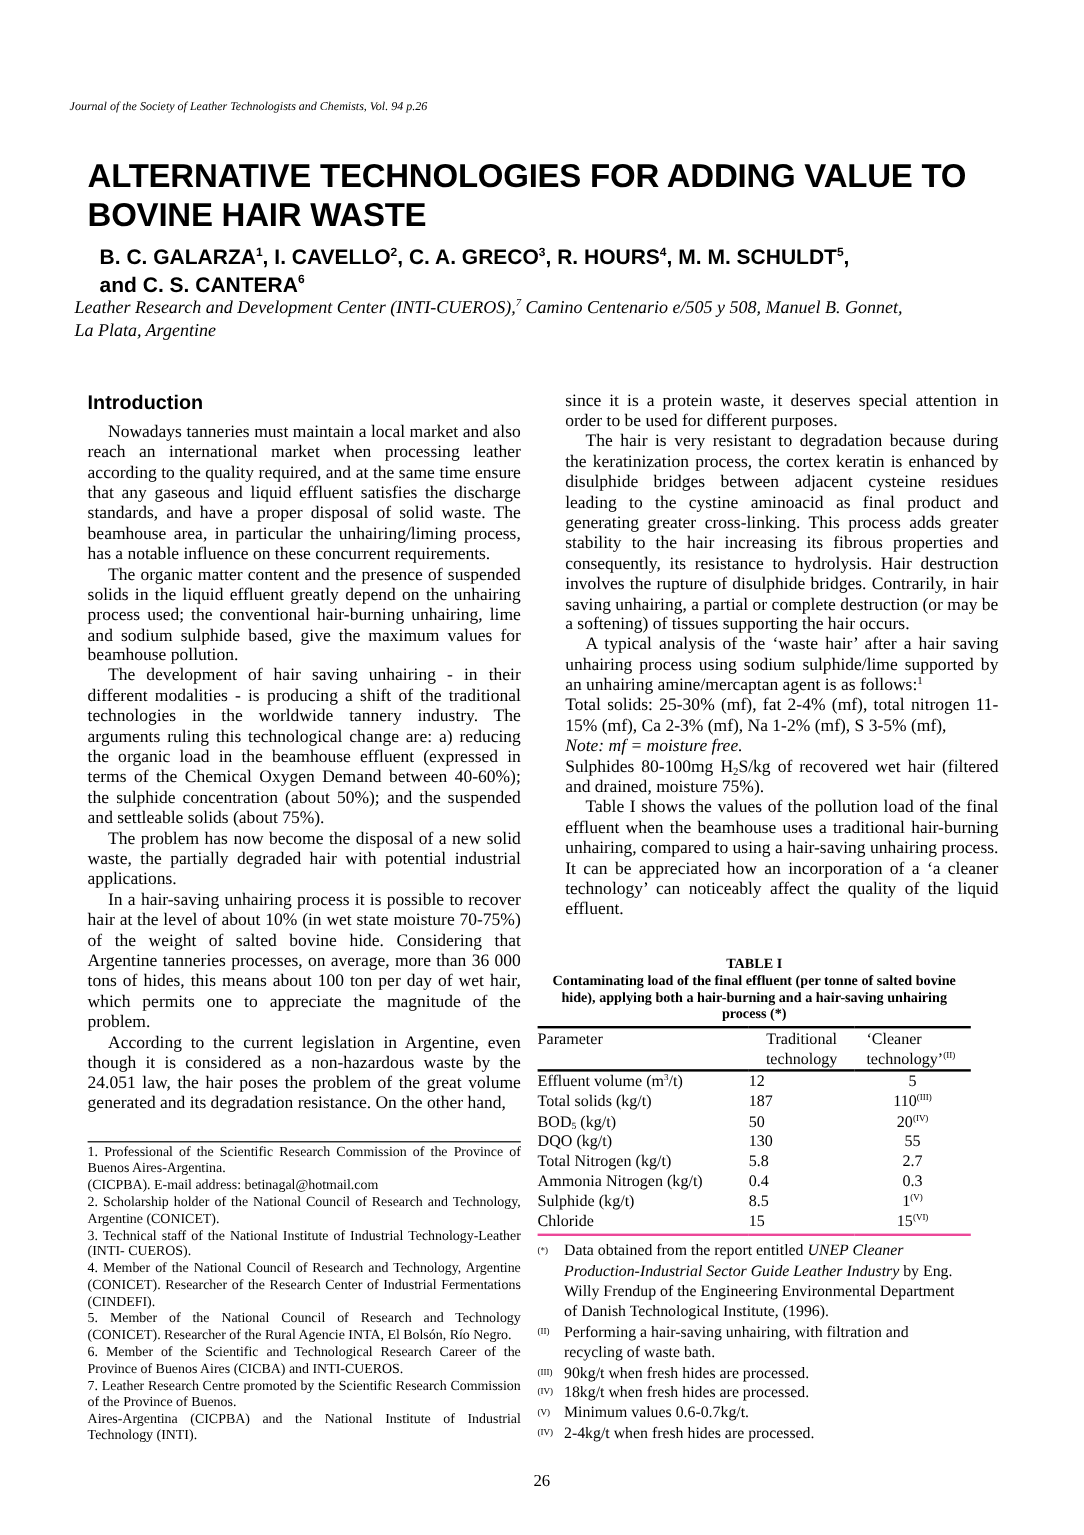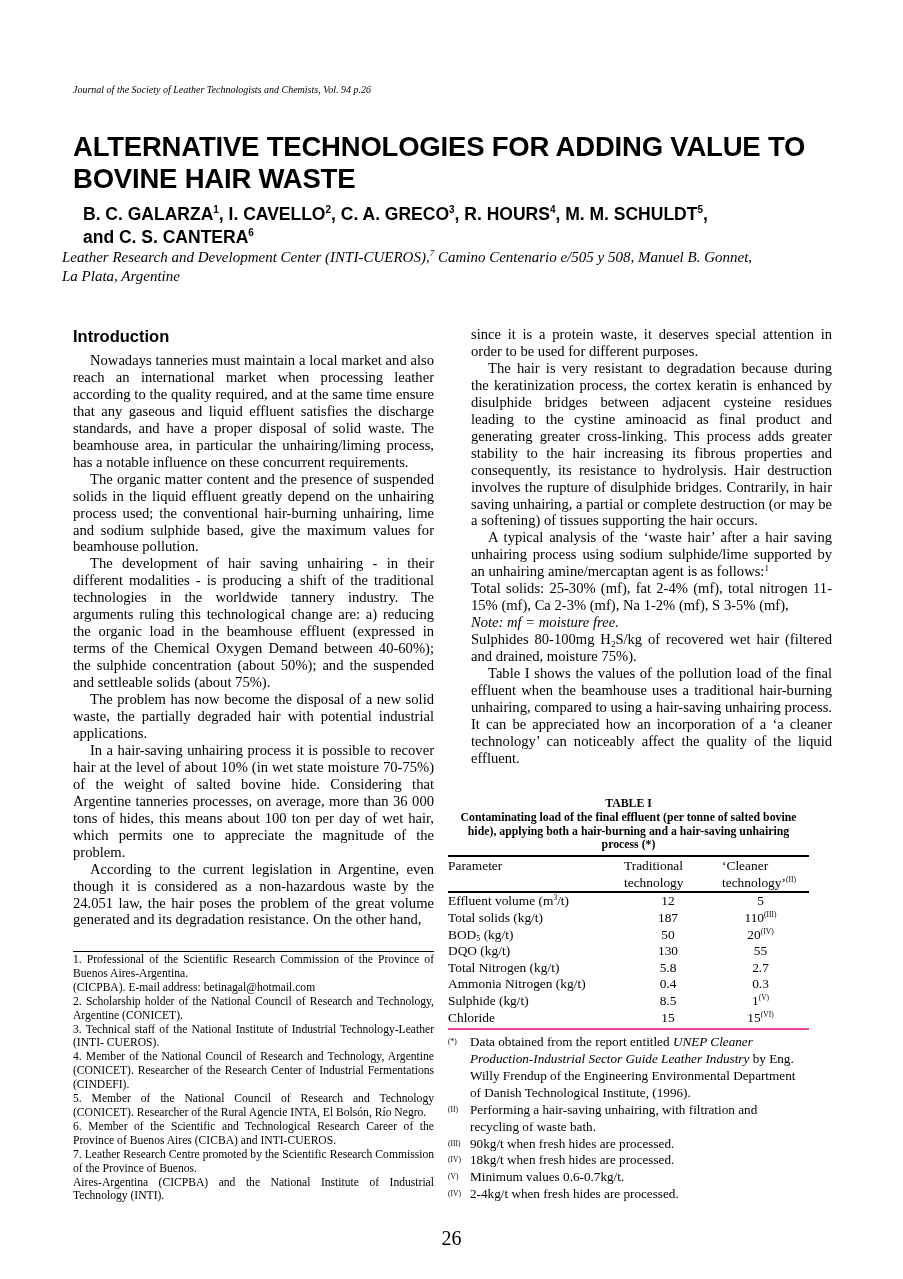--- a/index.html
+++ b/index.html
@@ -1,21 +1,21 @@
 <!DOCTYPE html>
 <html><head>
 <meta charset="utf-8">
 <style>
   html, body { margin: 0; padding: 0; background: #ffffff; }
   body {
     width: 903px; height: 1279px; position: relative; overflow: hidden;
     font-family: "Liberation Serif", serif; color: #000;
   }
   .running-head {
-    position: absolute; left: 73px; top: 84px;
+    position: absolute; left: 58px; top: 84px;
     font-family: "Liberation Serif", serif; font-style: italic; font-size: 10px;
   }
   .title {
     position: absolute; left: 73px; top: 131px; width: 780px;
     font-family: "Liberation Sans", sans-serif; font-weight: bold;
     font-size: 27.5px; line-height: 32px; letter-spacing: -0.2px;
   }
   .authors {
     position: absolute; left: 83px; top: 203px; width: 780px;
     font-family: "Liberation Sans", sans-serif; font-weight: bold;
@@ -55,40 +55,40 @@
   }
   table.data {
     width: 100%; border-collapse: collapse; margin-top: 3px;
     font-size: 13.4px; line-height: 16.6px;
   }
   table.data thead tr:first-child th { border-top: 2px solid #000; }
   table.data thead tr:last-child th { border-bottom: 2px solid #000; }
   table.data tbody tr:last-child td { border-bottom: 2px solid #ec4899; padding-bottom: 2px; }
   table.data th { font-weight: normal; vertical-align: top; padding: 1px 0 0 0; }
   table.data th.c-param { text-align: left; width: 176px; }
-  table.data th.c-trad { text-align: left; width: 88px; font-family: Liberation Serif, serif; }
+  table.data th.c-trad { text-align: center; width: 88px; font-family: Liberation Serif, serif; }
   table.data th.c-clean { text-align: left; padding-left: 10px; }
   table.data td { padding: 0; }
   table.data td.c-param { text-align: left; }
-  table.data td.c-trad { text-align: center; }
+  table.data td.c-trad { }
   table.data td.c-clean { text-align: center; }
   table.data sup { font-size: 7.5px; vertical-align: 5px; line-height: 0; }
   table.data sub { font-size: 8px; vertical-align: -2px; line-height: 0; }
   .table-notes {
     margin-top: 4px; font-size: 13.2px; line-height: 16.9px;
   }
   .table-note { display: flex; }
   .table-note .mark {
     width: 22px; flex: 0 0 22px; font-size: 7.5px; line-height: 13px; padding-top: 1px;
   }
   .table-note .txt { flex: 1; }
   .table-note .txt i { font-style: italic; }
   .page-number {
     position: absolute; left: 0; width: 903px; top: 1227px; text-align: center;
-    font-size: 20px;
+    font-size: 14px;
   }
 </style>
 </head>
 <body>
 
 <div class="running-head">Journal of the Society of Leather Technologists and Chemists, Vol. 94 p.26</div>
 
 <div class="title">
   <div>ALTERNATIVE TECHNOLOGIES FOR ADDING VALUE TO</div>
   <div>BOVINE HAIR WASTE</div>

